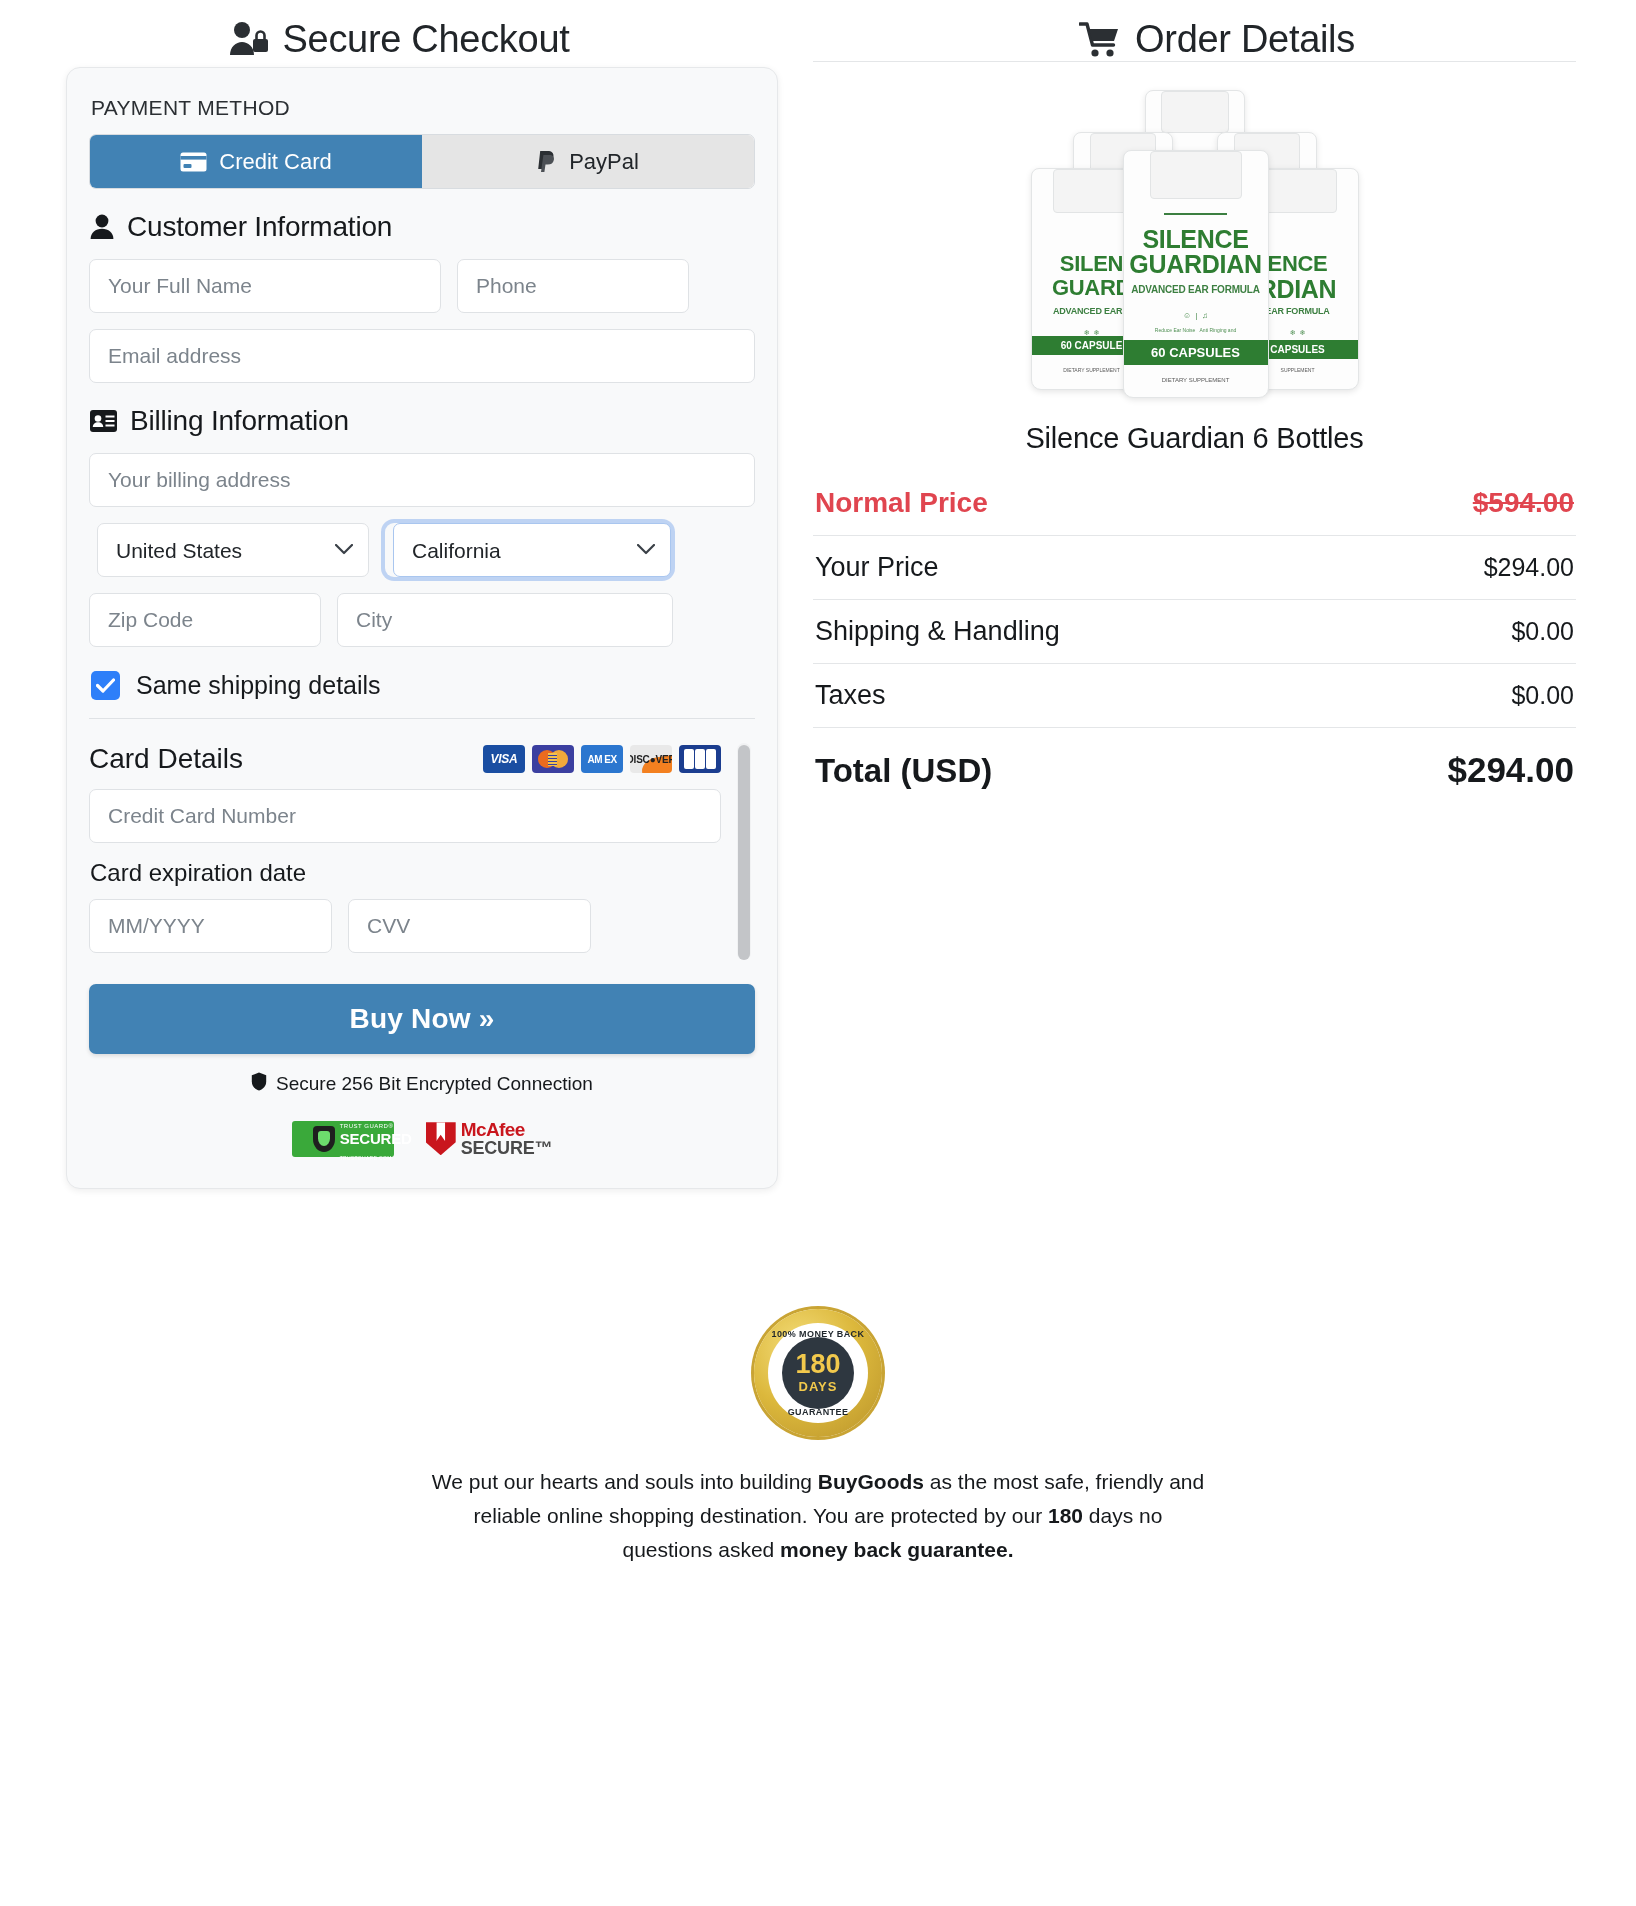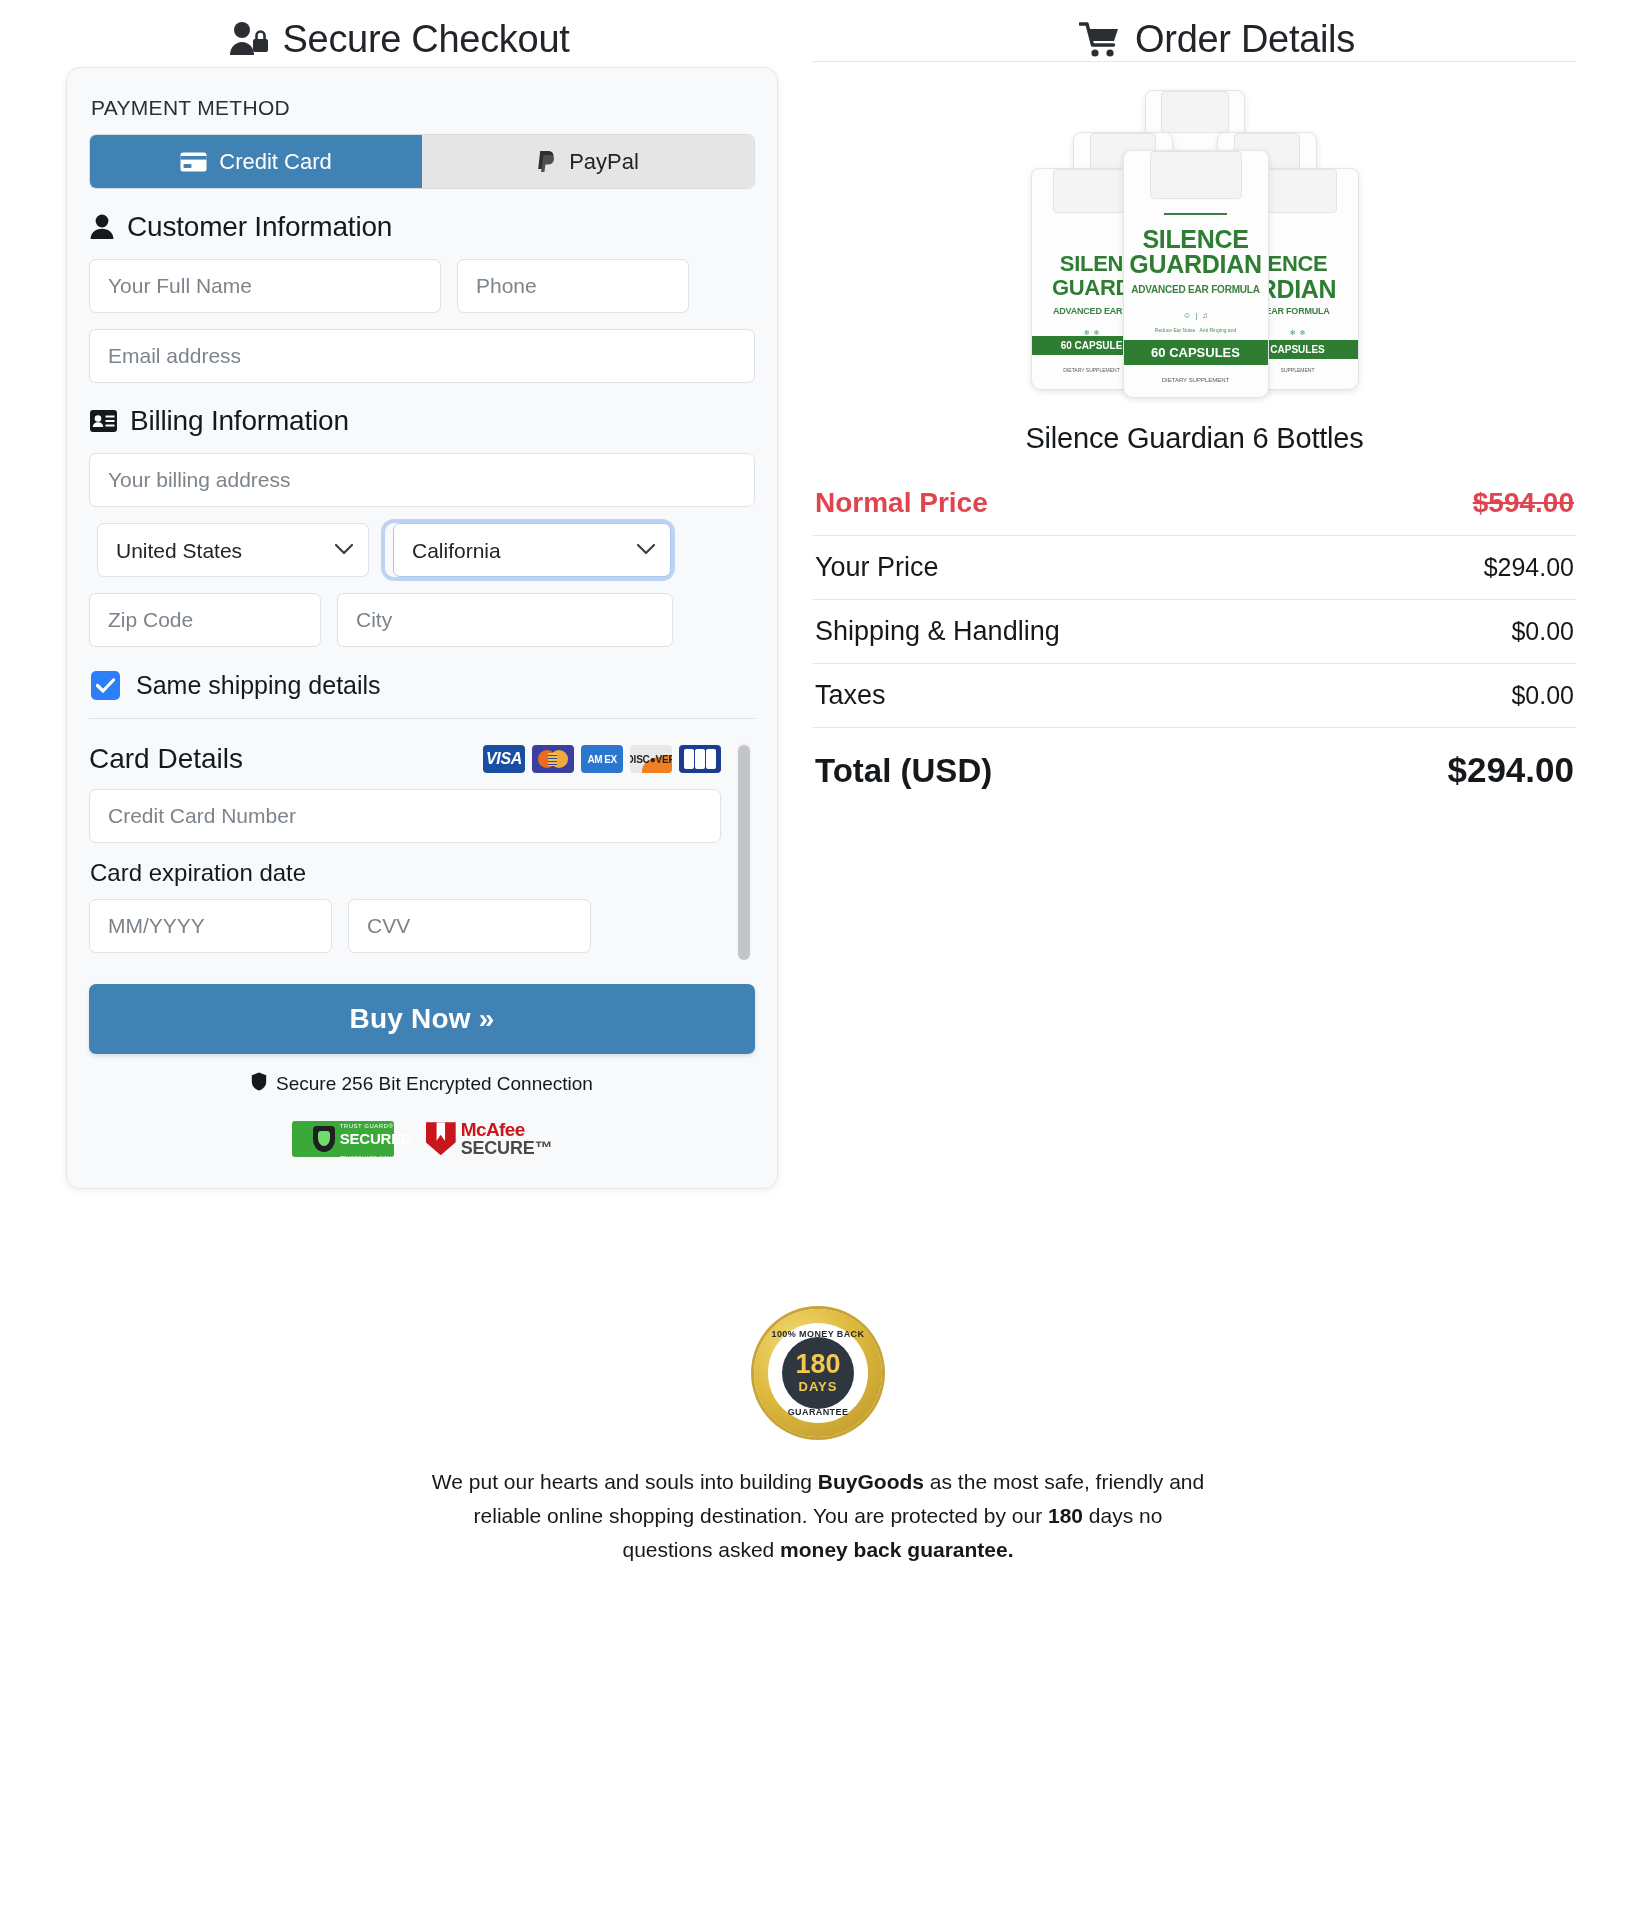--- a/index.html
+++ b/index.html
@@ -125,21 +125,21 @@
     margin: 14px 0 14px 0;
   }
   .card-head-title { font-size: 28px; color: #16191c; }
   .cardlogos { display: flex; gap: 7px; align-items: center; }
   .clogo {
     width: 42px; height: 28px; border-radius: 4px;
     display: flex; align-items: center; justify-content: center;
     font-size: 10px; font-weight: bold; color: #fff; overflow: hidden;
     position: relative; flex: none;
   }
-  .clogo.visa { background: #1a4ea2; font-style: italic; font-size: 16px; letter-spacing: -0.3px; }
+  .clogo.visa { background: #1a4ea2; font-style: italic; font-size: 12px; letter-spacing: -0.3px; }
   .clogo.mc   { background: #3b3fa0; }
   .clogo.mc .mc-c1 { position: absolute; width: 18px; height: 18px; border-radius: 50%; background: #eb6b1f; left: 6px; }
   .clogo.mc .mc-c2 { position: absolute; width: 18px; height: 18px; border-radius: 50%; background: #f2a93b; right: 6px; }
   .clogo.mc .mc-bars { position: absolute; width: 9px; height: 13px; background: repeating-linear-gradient(#f2c14e 0 2px, #3b3fa0 2px 3px); left: 16px; z-index: 2; }
   .clogo.amex { background: #2b76cf; font-size: 10px; letter-spacing: -0.5px; }
   .clogo.disc { background: #e9e9e9; color: #222; font-size: 10px; letter-spacing: -0.2px; }
   .clogo.disc .disc-arc { position: absolute; right: -4px; bottom: -10px; width: 34px; height: 26px; background: #f38020; border-radius: 50% 0 0 0; transform: rotate(-8deg); }
   .clogo.disc span { position: relative; z-index: 2; }
   .clogo.jcb { background: #1b3d8f; }
   .clogo.jcb .jb { position:absolute; top:4px; width:10px; height:20px; border-radius:2px; background:#fff; }

